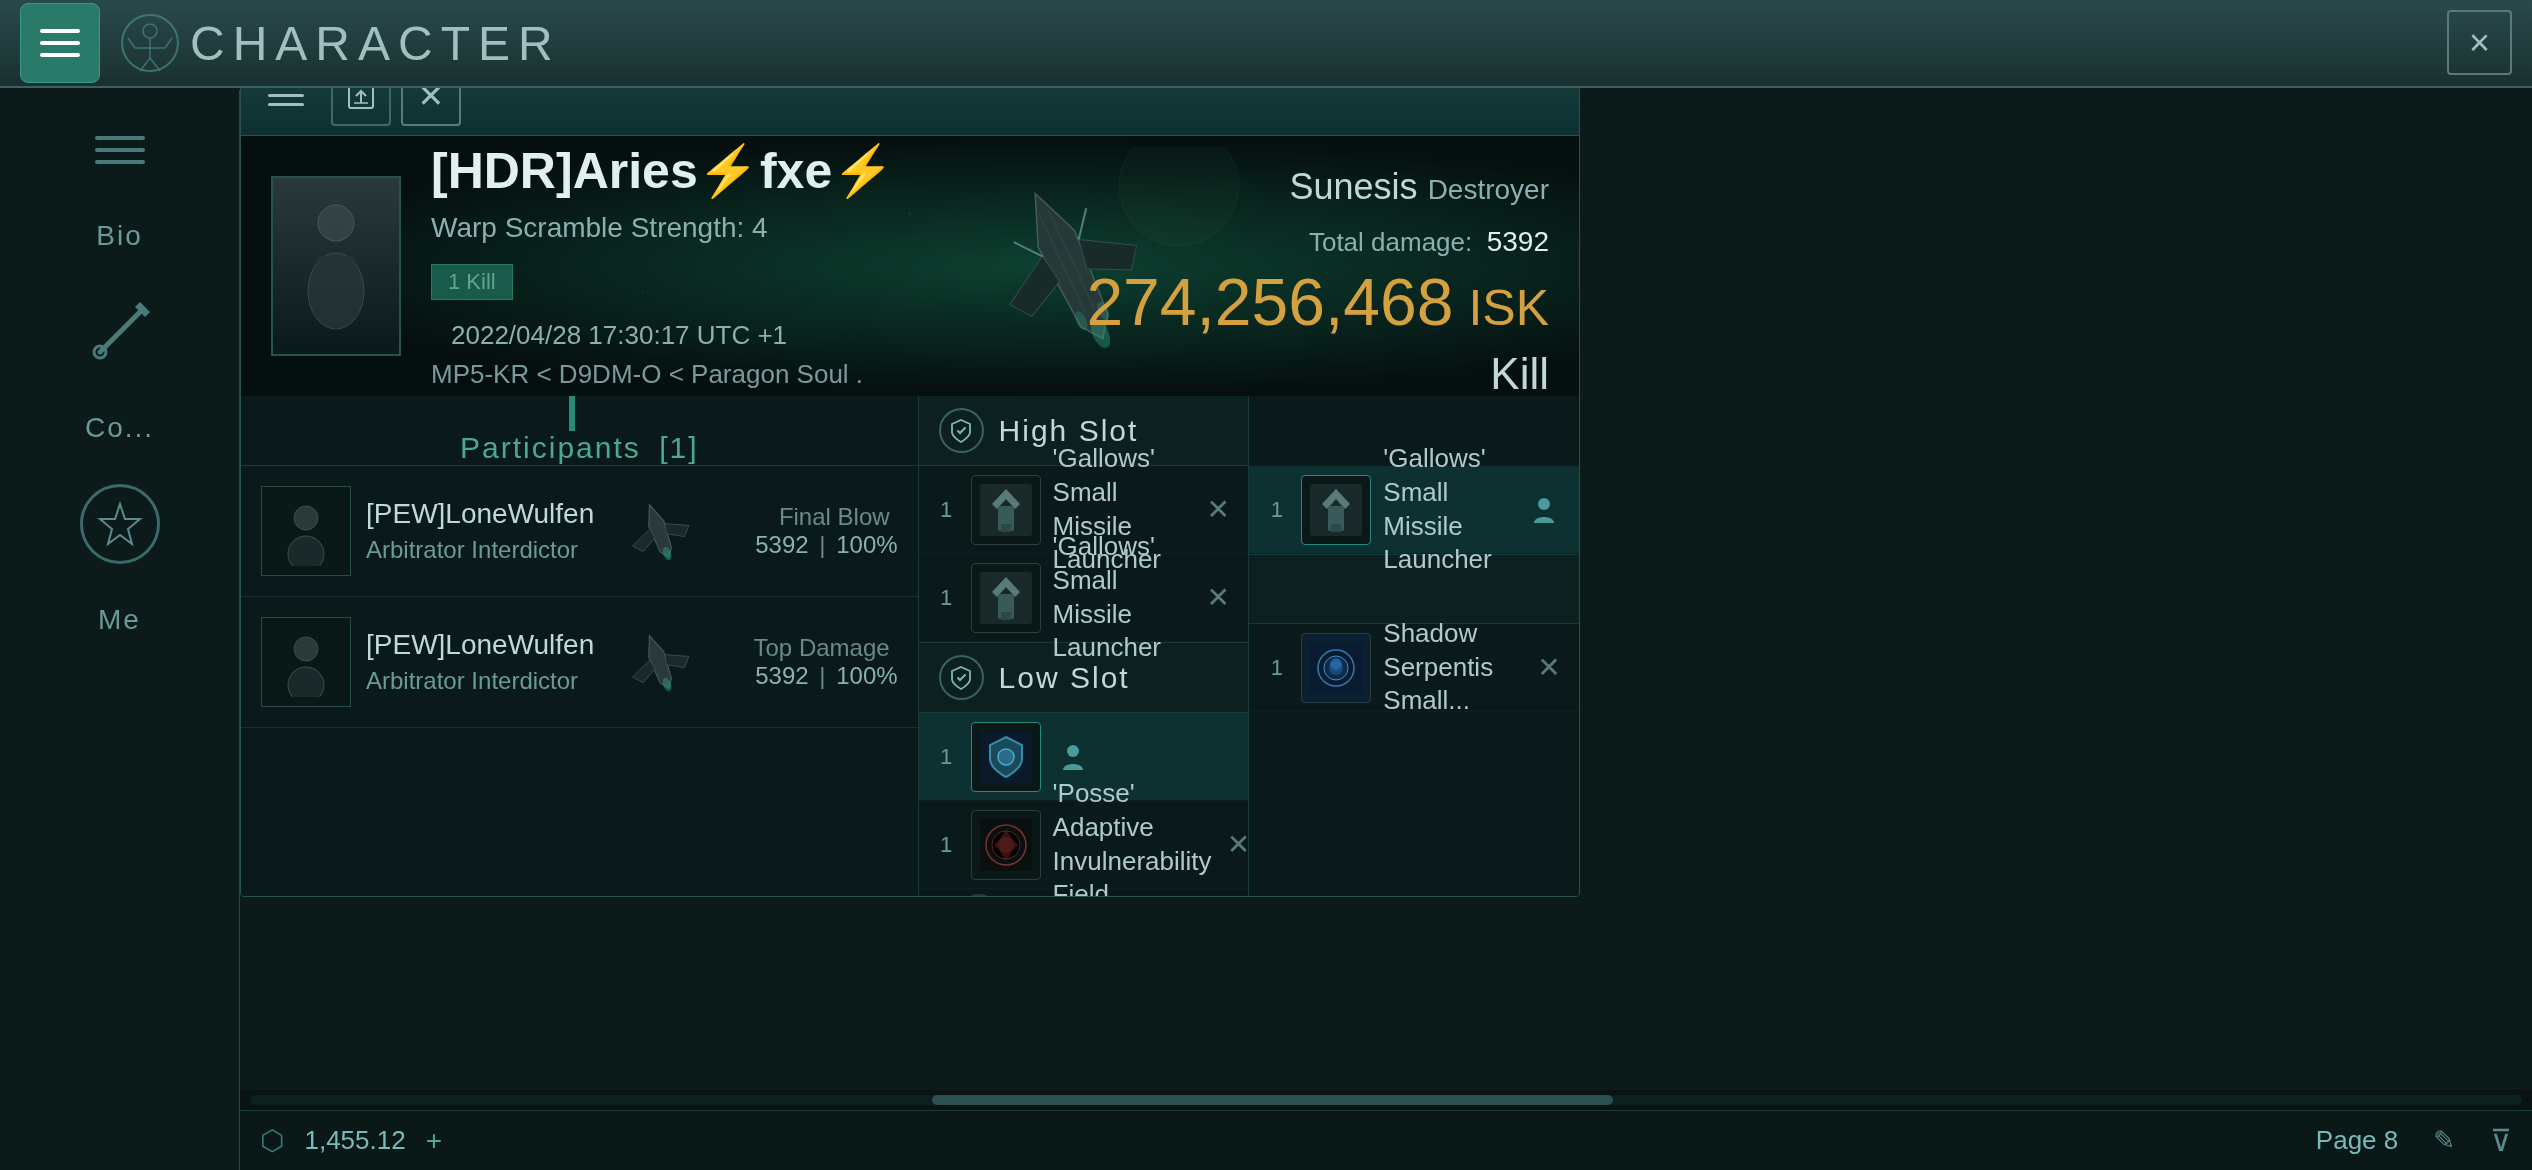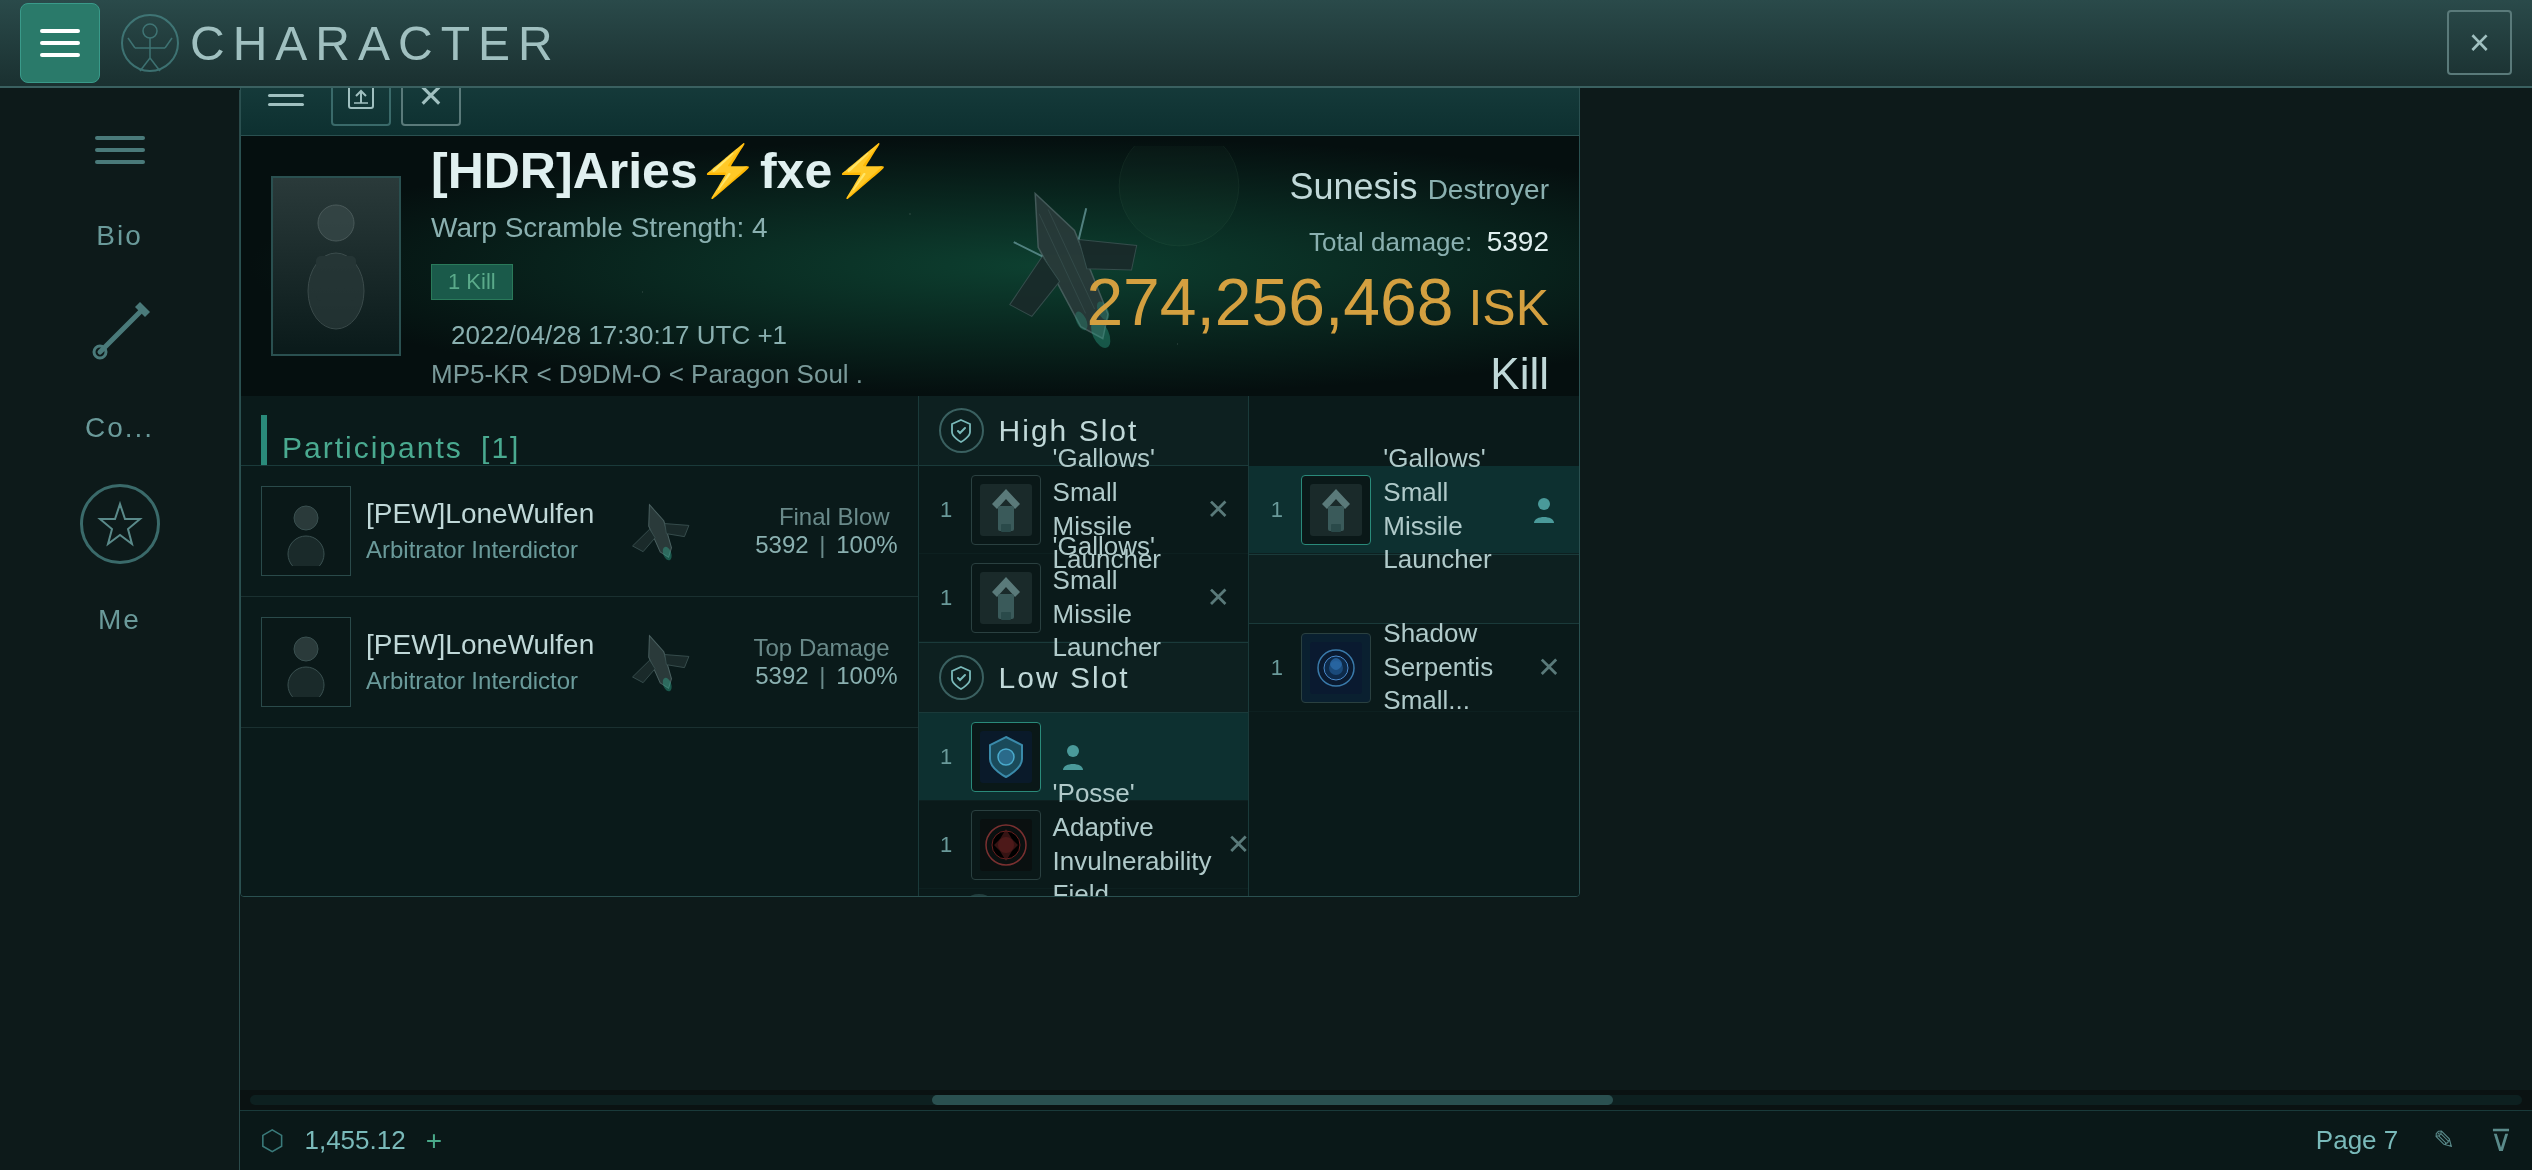--- a/index.html
+++ b/index.html
@@ -410,23 +410,24 @@
     
     .participants-panel {
       width: 700px;
       border-right: 1px solid #1a3a3a;
       background: #0a1a1a;
     }
 
     .participants-header {
       height: 70px;
       display: flex;
-      align-items: flex-end;
+      align-items: center;
       padding: 0 20px;
       border-bottom: 1px solid #1a3a3a;
+      flex-direction: column;
     }
 
     .participants-accent {
       width: 6px;
       height: 50px;
       background: #2a8a7a;
       margin-right: 15px;
     }
 
     .participants-title {
@@ -1063,16 +1064,16 @@
 <div class="bottom-scroll">
   <div class="scroll-track">
     <div class="scroll-thumb"></div>
   </div>
 </div>
 
 <div class="bottom-bar">
   <span class="bottom-icon">⬡</span>
   <span class="bottom-value">1,455.12</span>
   <span class="bottom-plus">+</span>
-  <span class="bottom-page">Page 7</span>
+  <span class="bottom-page">Page 8</span>
   <span class="bottom-edit">✎</span>
   <span class="bottom-filter">⊽</span>
 </div>
 
 </body></html>

